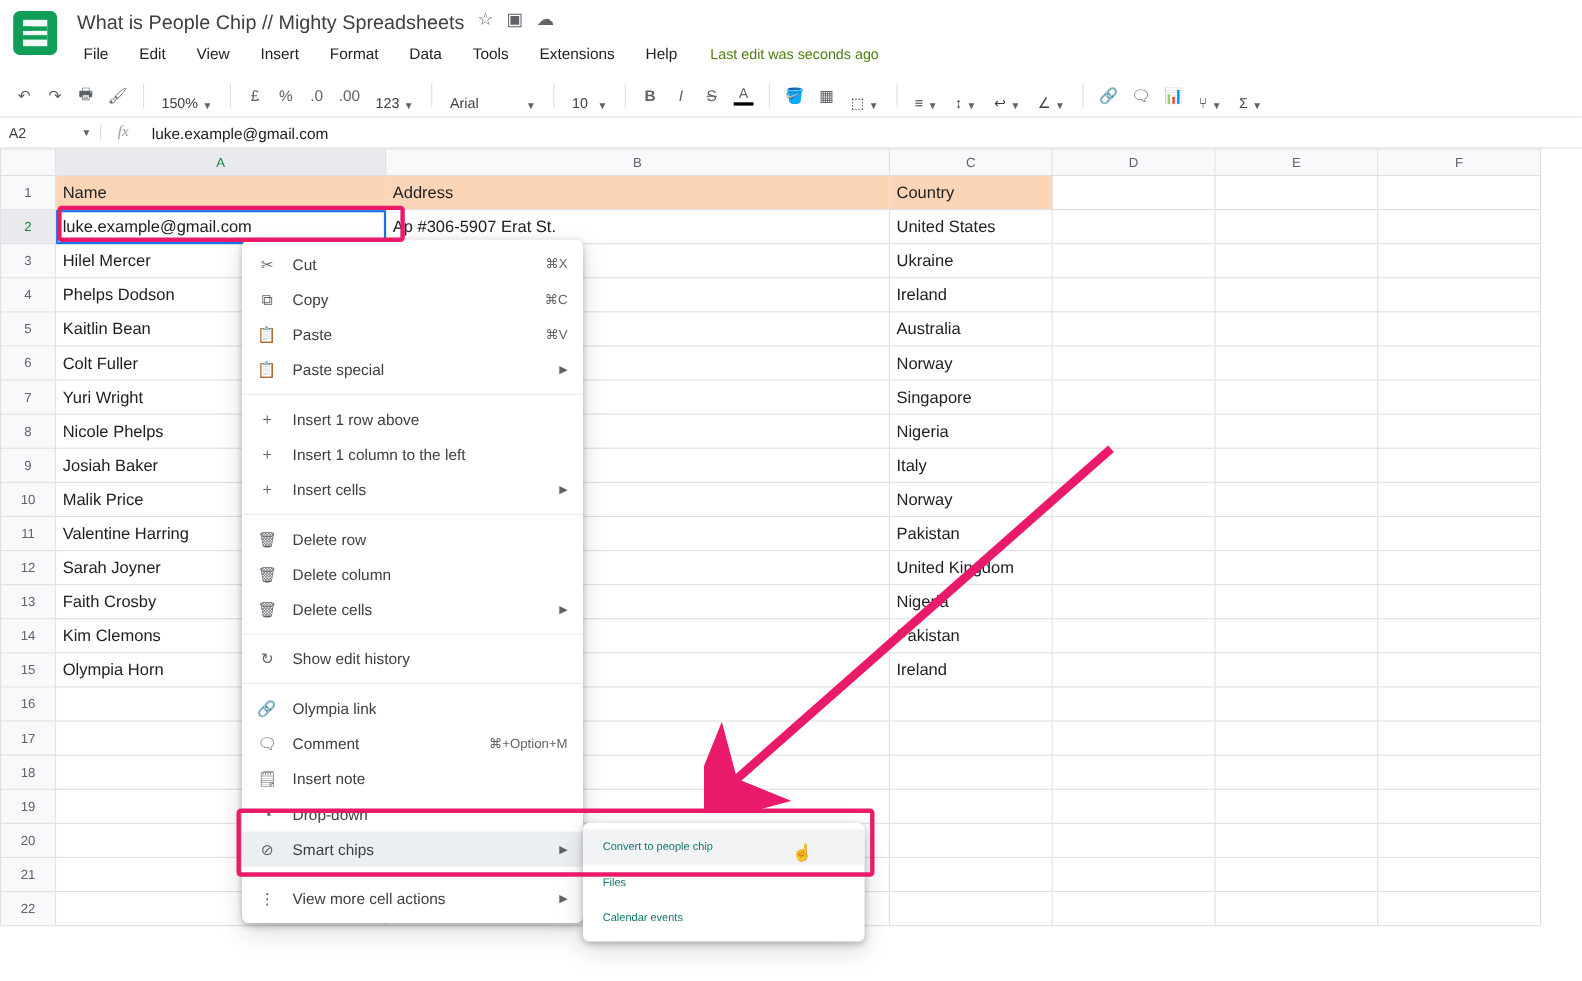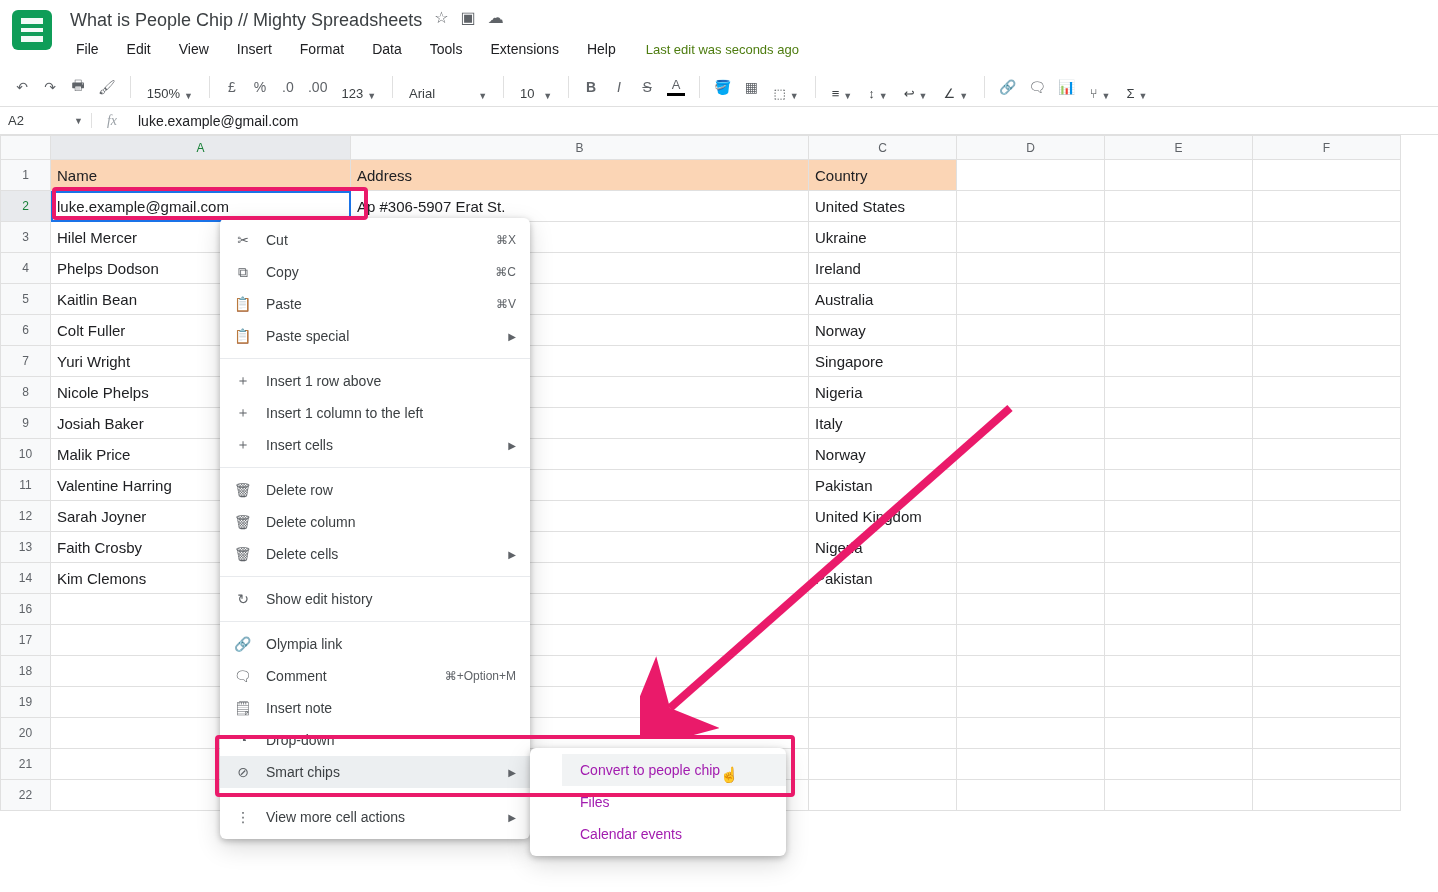--- a/index.html
+++ b/index.html
@@ -48,21 +48,21 @@
   
   .context-menu{ position:absolute; left:220px; top:218px; width:310px; background:#fff; border-radius:6px; box-shadow:0 2px 6px rgba(0,0,0,.25), 0 8px 24px rgba(0,0,0,.15); padding:6px 0; z-index:50;}
   .ctx-item{display:flex; align-items:center; height:32px; padding:0 14px; gap:14px; cursor:pointer; font-size:14px; color:#3c4043;}
   .ctx-item.highlight{background:#eceff1;}
   .ctx-icon{width:18px; text-align:center; color:#5f6368; font-size:14px;}
   .ctx-label{flex:1; white-space:nowrap; overflow:hidden;}
   .ctx-short{color:#5f6368; font-size:12px;}
   .ctx-arrow{font-size:10px; color:#5f6368;}
   .ctx-divider{height:1px; background:#e8eaed; margin:6px 0;}
   .sub-menu{ position:absolute; left:530px; top:748px; width:256px; background:#fff; border-radius:6px; box-shadow:0 2px 6px rgba(0,0,0,.25), 0 8px 24px rgba(0,0,0,.15); padding:6px 0; z-index:60;}
-  .sub-item{display:flex; align-items:center; height:32px; padding:0 18px; font-size:14px; color:#a21caf; cursor:pointer;margin-left:32px;}
+  .sub-item{display:flex; align-items:center; height:32px; padding:0 18px; font-size:10px; color:#0f766e; cursor:pointer;}
   .sub-item.hover{background:#f1f3f4;}
   
   .annot-rect{position:absolute; border:4px solid #ea1a6a; border-radius:4px; z-index:70; pointer-events:none;}
   #annot-cell{left:52px; top:187px; width:316px; height:33px;}
   #annot-smart{left:215px; top:735px; width:580px; height:62px;}
   .arrow-svg{position:absolute; left:640px; top:398px; width:380px; height:340px; z-index:65; pointer-events:none;}
   .cursor-hand{position:absolute; font-size:15px; color:#333; z-index:80;}
 </style>
 </head>
 <body>
@@ -305,20 +305,29 @@
         <tr>
           <td class="rownum">14</td>
           <td>Kim Clemons</td>
           <td>Rd.</td>
           <td>Pakistan</td>
           <td></td>
           <td></td>
           <td></td>
         </tr>
         <tr>
+          <td class="rownum">15</td>
+          <td>Olympia Horn</td>
+          <td></td>
+          <td>Ireland</td>
+          <td></td>
+          <td></td>
+          <td></td>
+        </tr>
+        <tr>
           <td class="rownum">16</td>
           <td></td>
           <td></td>
           <td></td>
           <td></td>
           <td></td>
           <td></td>
         </tr>
         <tr>
           <td class="rownum">17</td>

